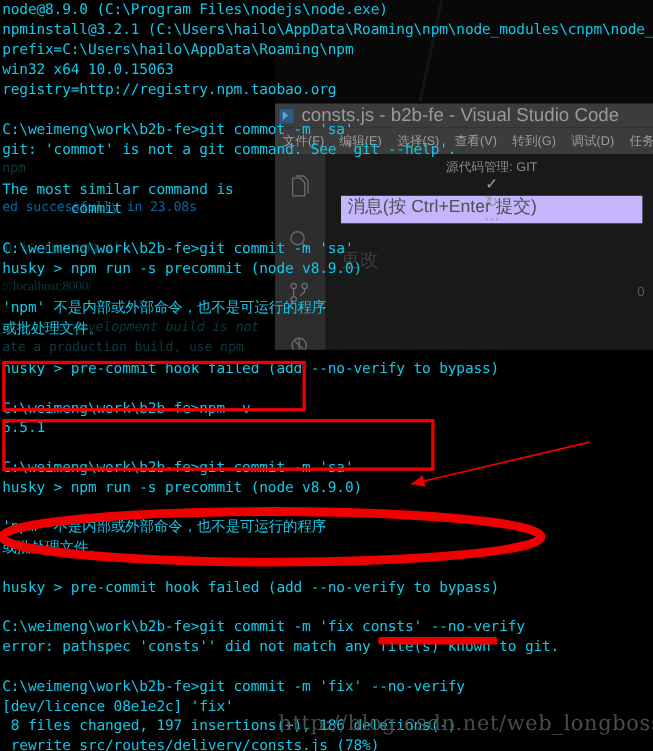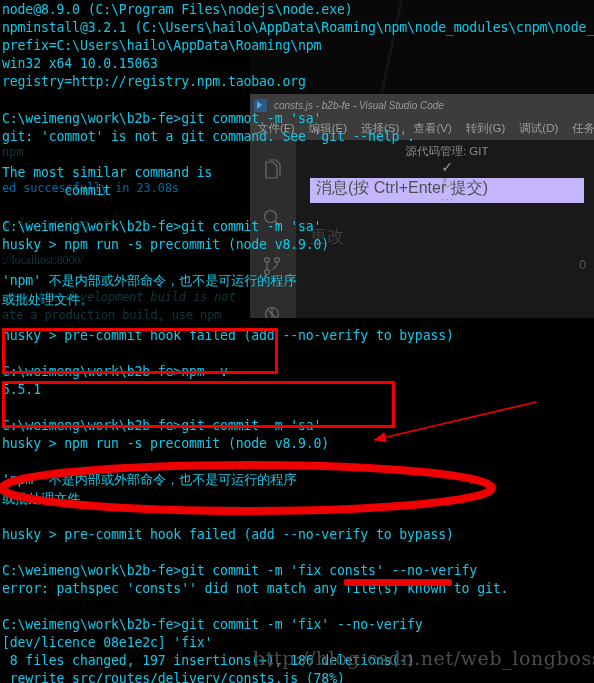--- a/index.html
+++ b/index.html
@@ -28,23 +28,22 @@
     overflow: hidden;
     font-family: "Liberation Sans", sans-serif;
   }
   #vscode .titlebar {
     height: 22px;
     background: #3c3c3c;
     display: flex;
     align-items: center;
     padding-left: 6px;
     color: #9a9a9a;
-    font-size: 10px;
-    white-space: nowrap;
-    font-style: italic;
+    font-size: 17px;
+    white-space: nowrap;
   }
   #vscode .vs-logo {
     width: 13px; height: 13px;
     margin-right: 7px;
     background: #2c5a82;
     position: relative;
     flex: 0 0 auto;
   }
   #vscode .vs-logo::after {
     content: "";

